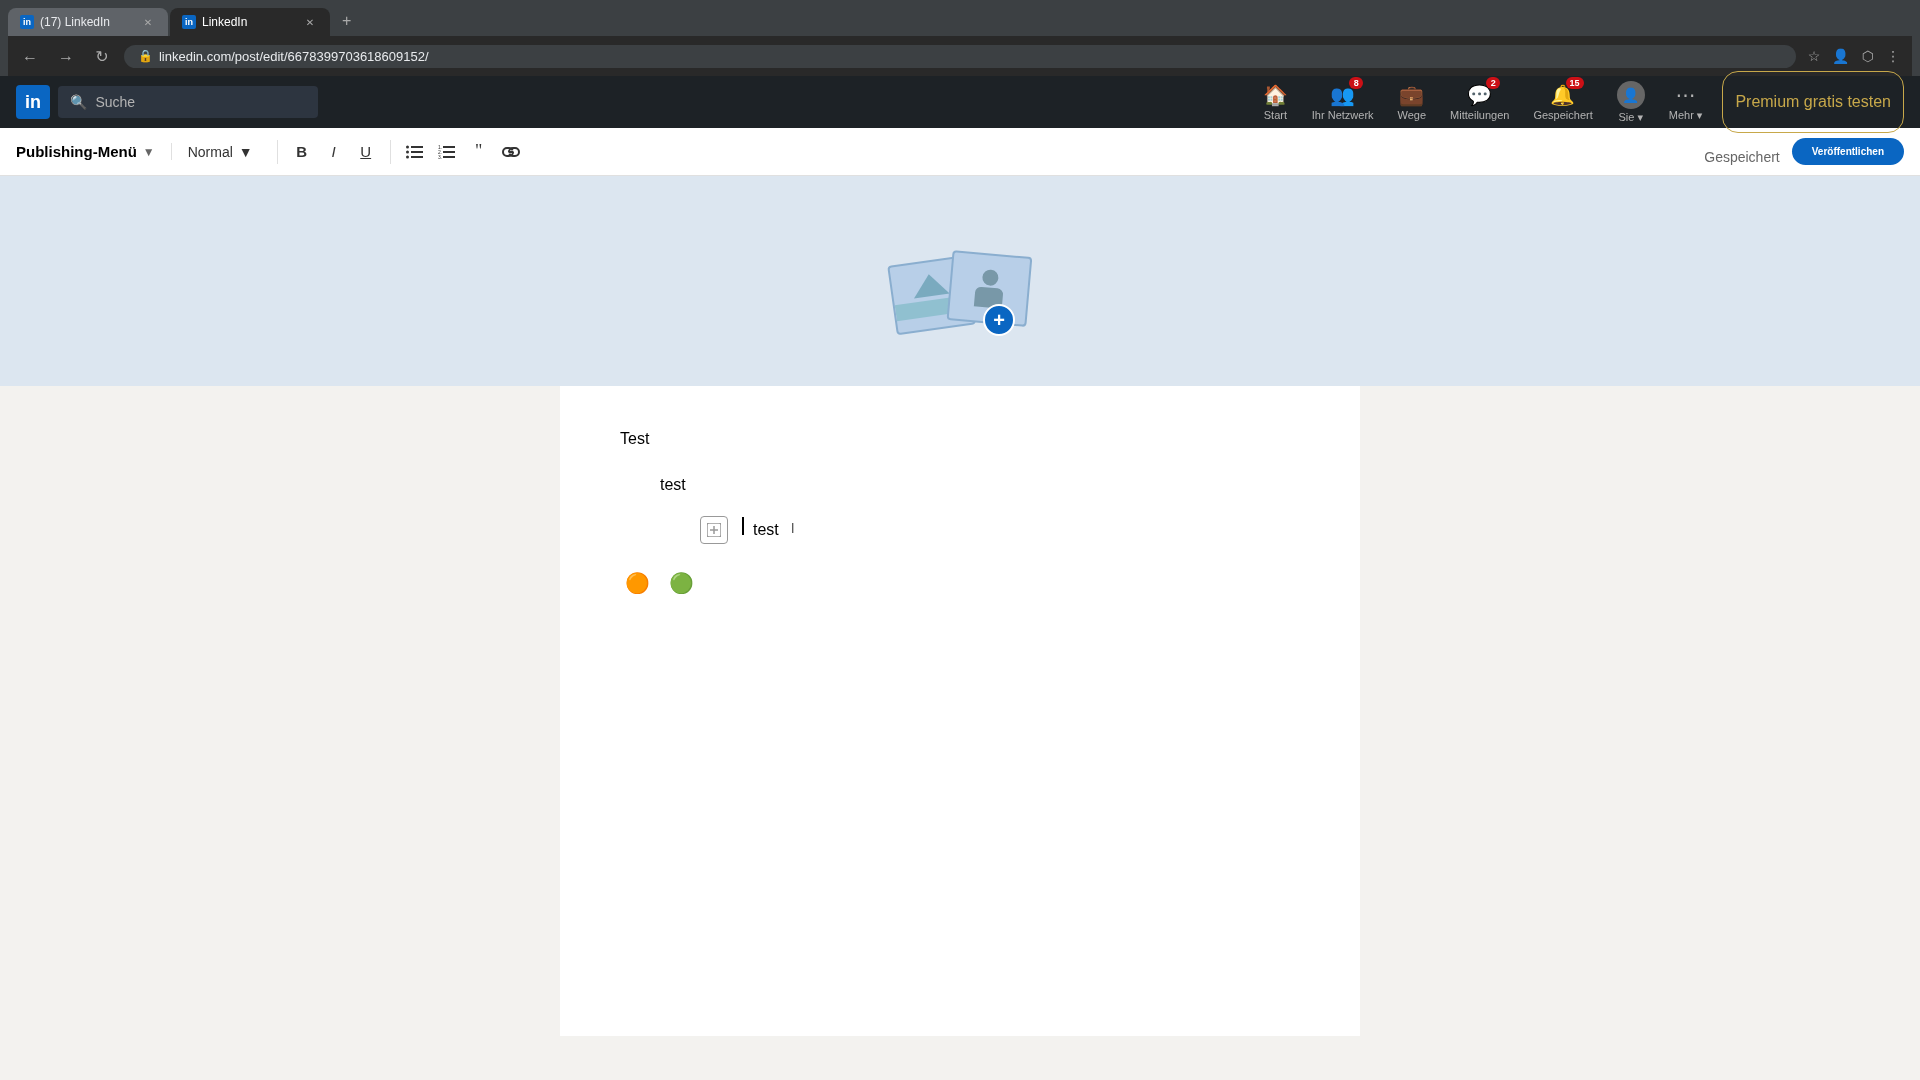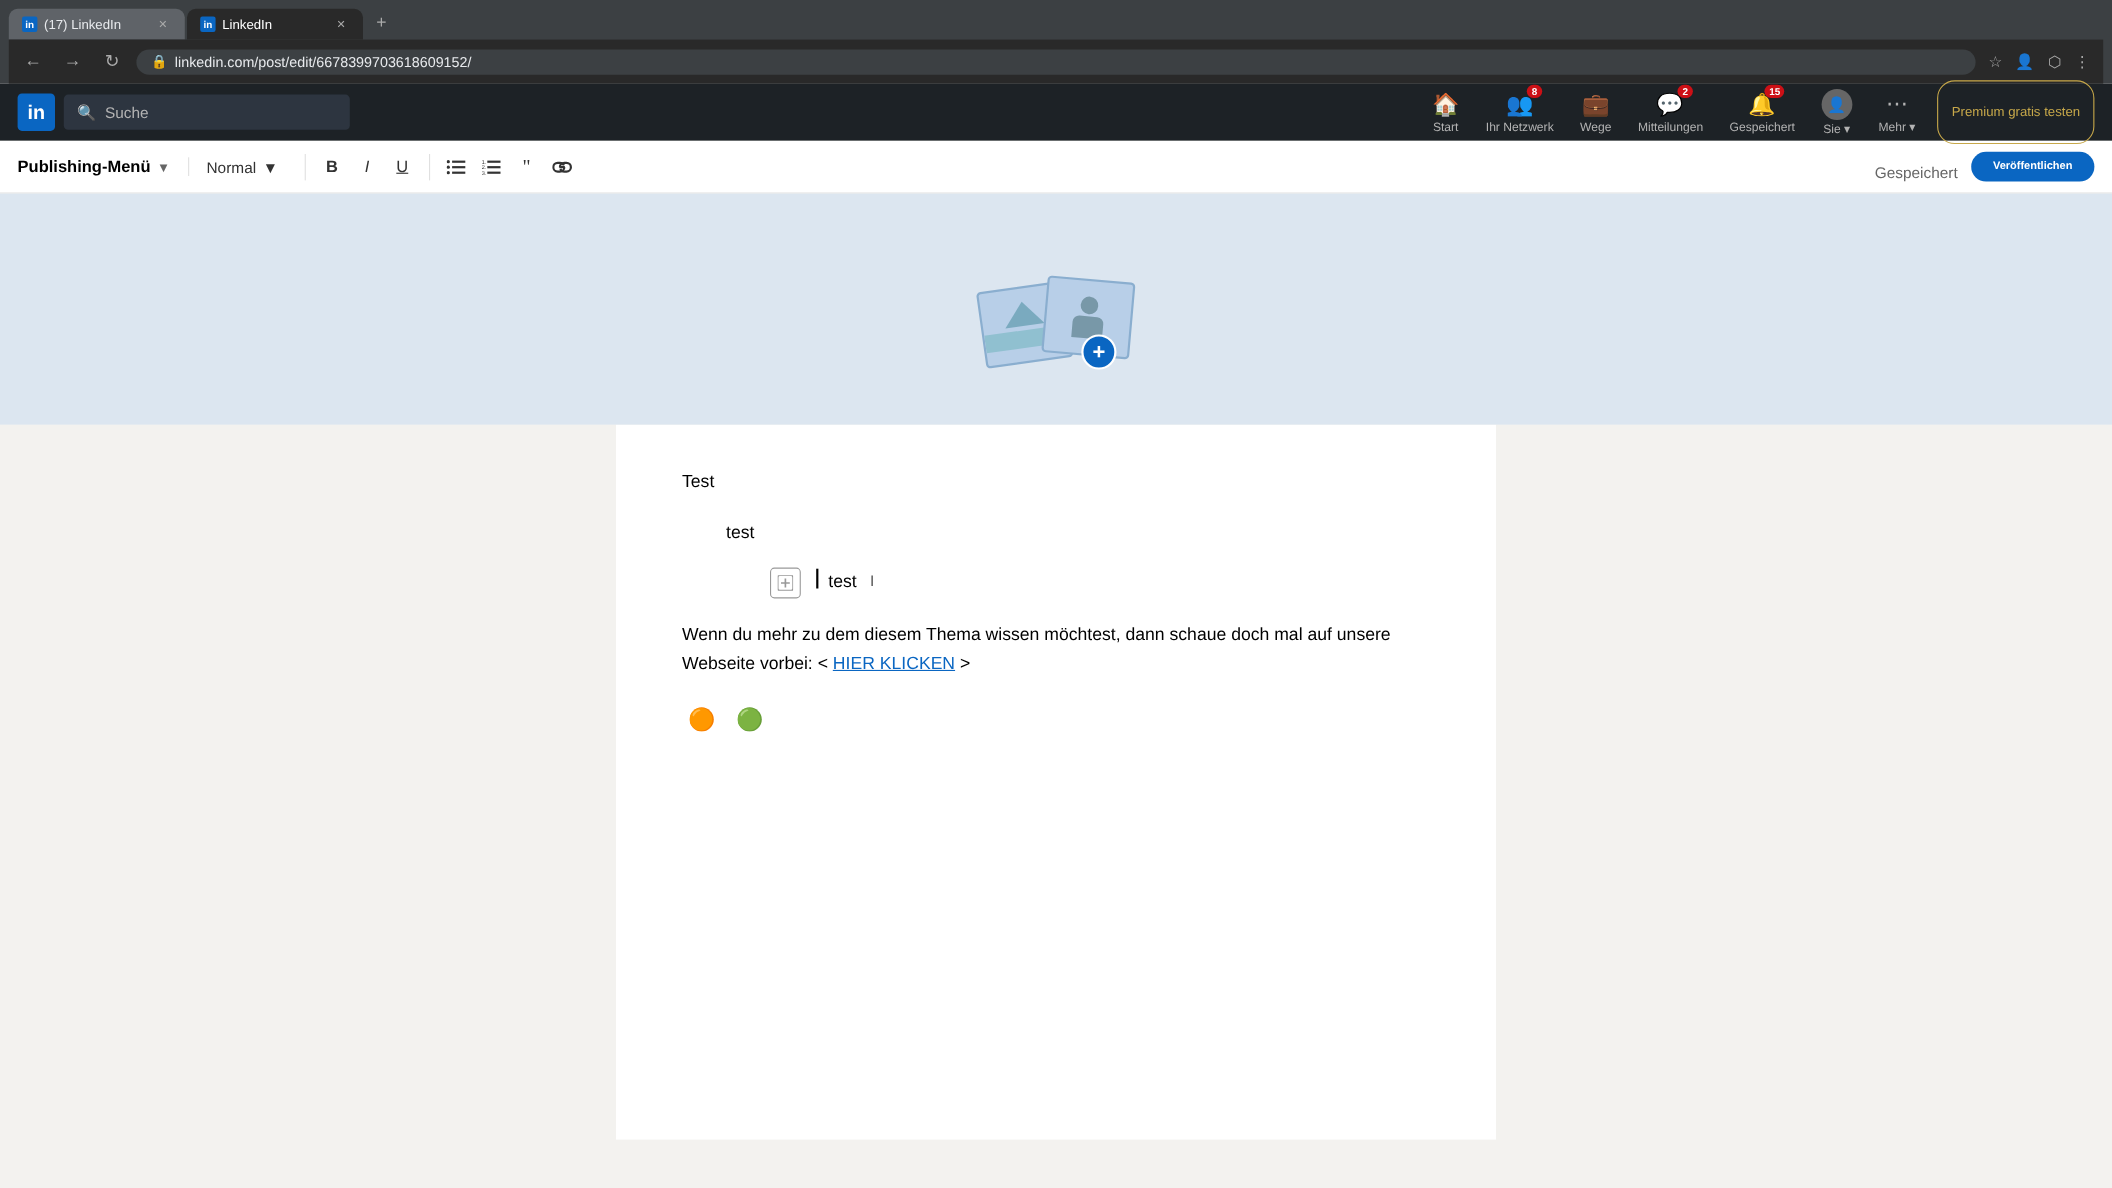--- a/index.html
+++ b/index.html
@@ -178,21 +178,21 @@
       min-width: 14px;
       text-align: center;
       font-weight: bold;
     }
     .li-premium-btn {
       background: transparent;
       border: 1px solid #c7a84a;
       color: #c7a84a;
       border-radius: 16px;
       padding: 20px 12px;
-      font-size: 12px;
+      font-size: 16px;
       cursor: pointer;
       margin-left: 8px;
       line-height: 1.3;
       text-align: center;
     }
     .avatar-circle {
       width: 28px;
       height: 28px;
       border-radius: 50%;
       background: #666;
@@ -625,22 +625,19 @@
             <rect x="0" y="0" width="14" height="14" fill="none" stroke="#999" stroke-width="1.5" rx="2"></rect>
             <line x1="7" y1="3" x2="7" y2="11" stroke="#999" stroke-width="1.5"></line>
             <line x1="3" y1="7" x2="11" y2="7" stroke="#999" stroke-width="1.5"></line>
           </svg>
       </span>
       <span class="cursor-beam"></span>
         <span>test</span>
       <span style="font-size:14px; color:#555; margin-left:4px;">I</span>
     </div>
 
-    <div class="article-para">
-      <span>Wenn du mehr zu dem diesem Thema wissen möchtest, dann schaue doch mal auf unsere Webseite vorbei: &lt; </span><a class="article-link">HIER KLICKEN</a><span> &gt;</span>
-    </div>
 
     <div class="emoji-row">
       <div class="emoji-btn">🟠</div>
       <div class="emoji-btn">🟢</div>
     </div>
   </div>
 </div>
 
 </body></html>

